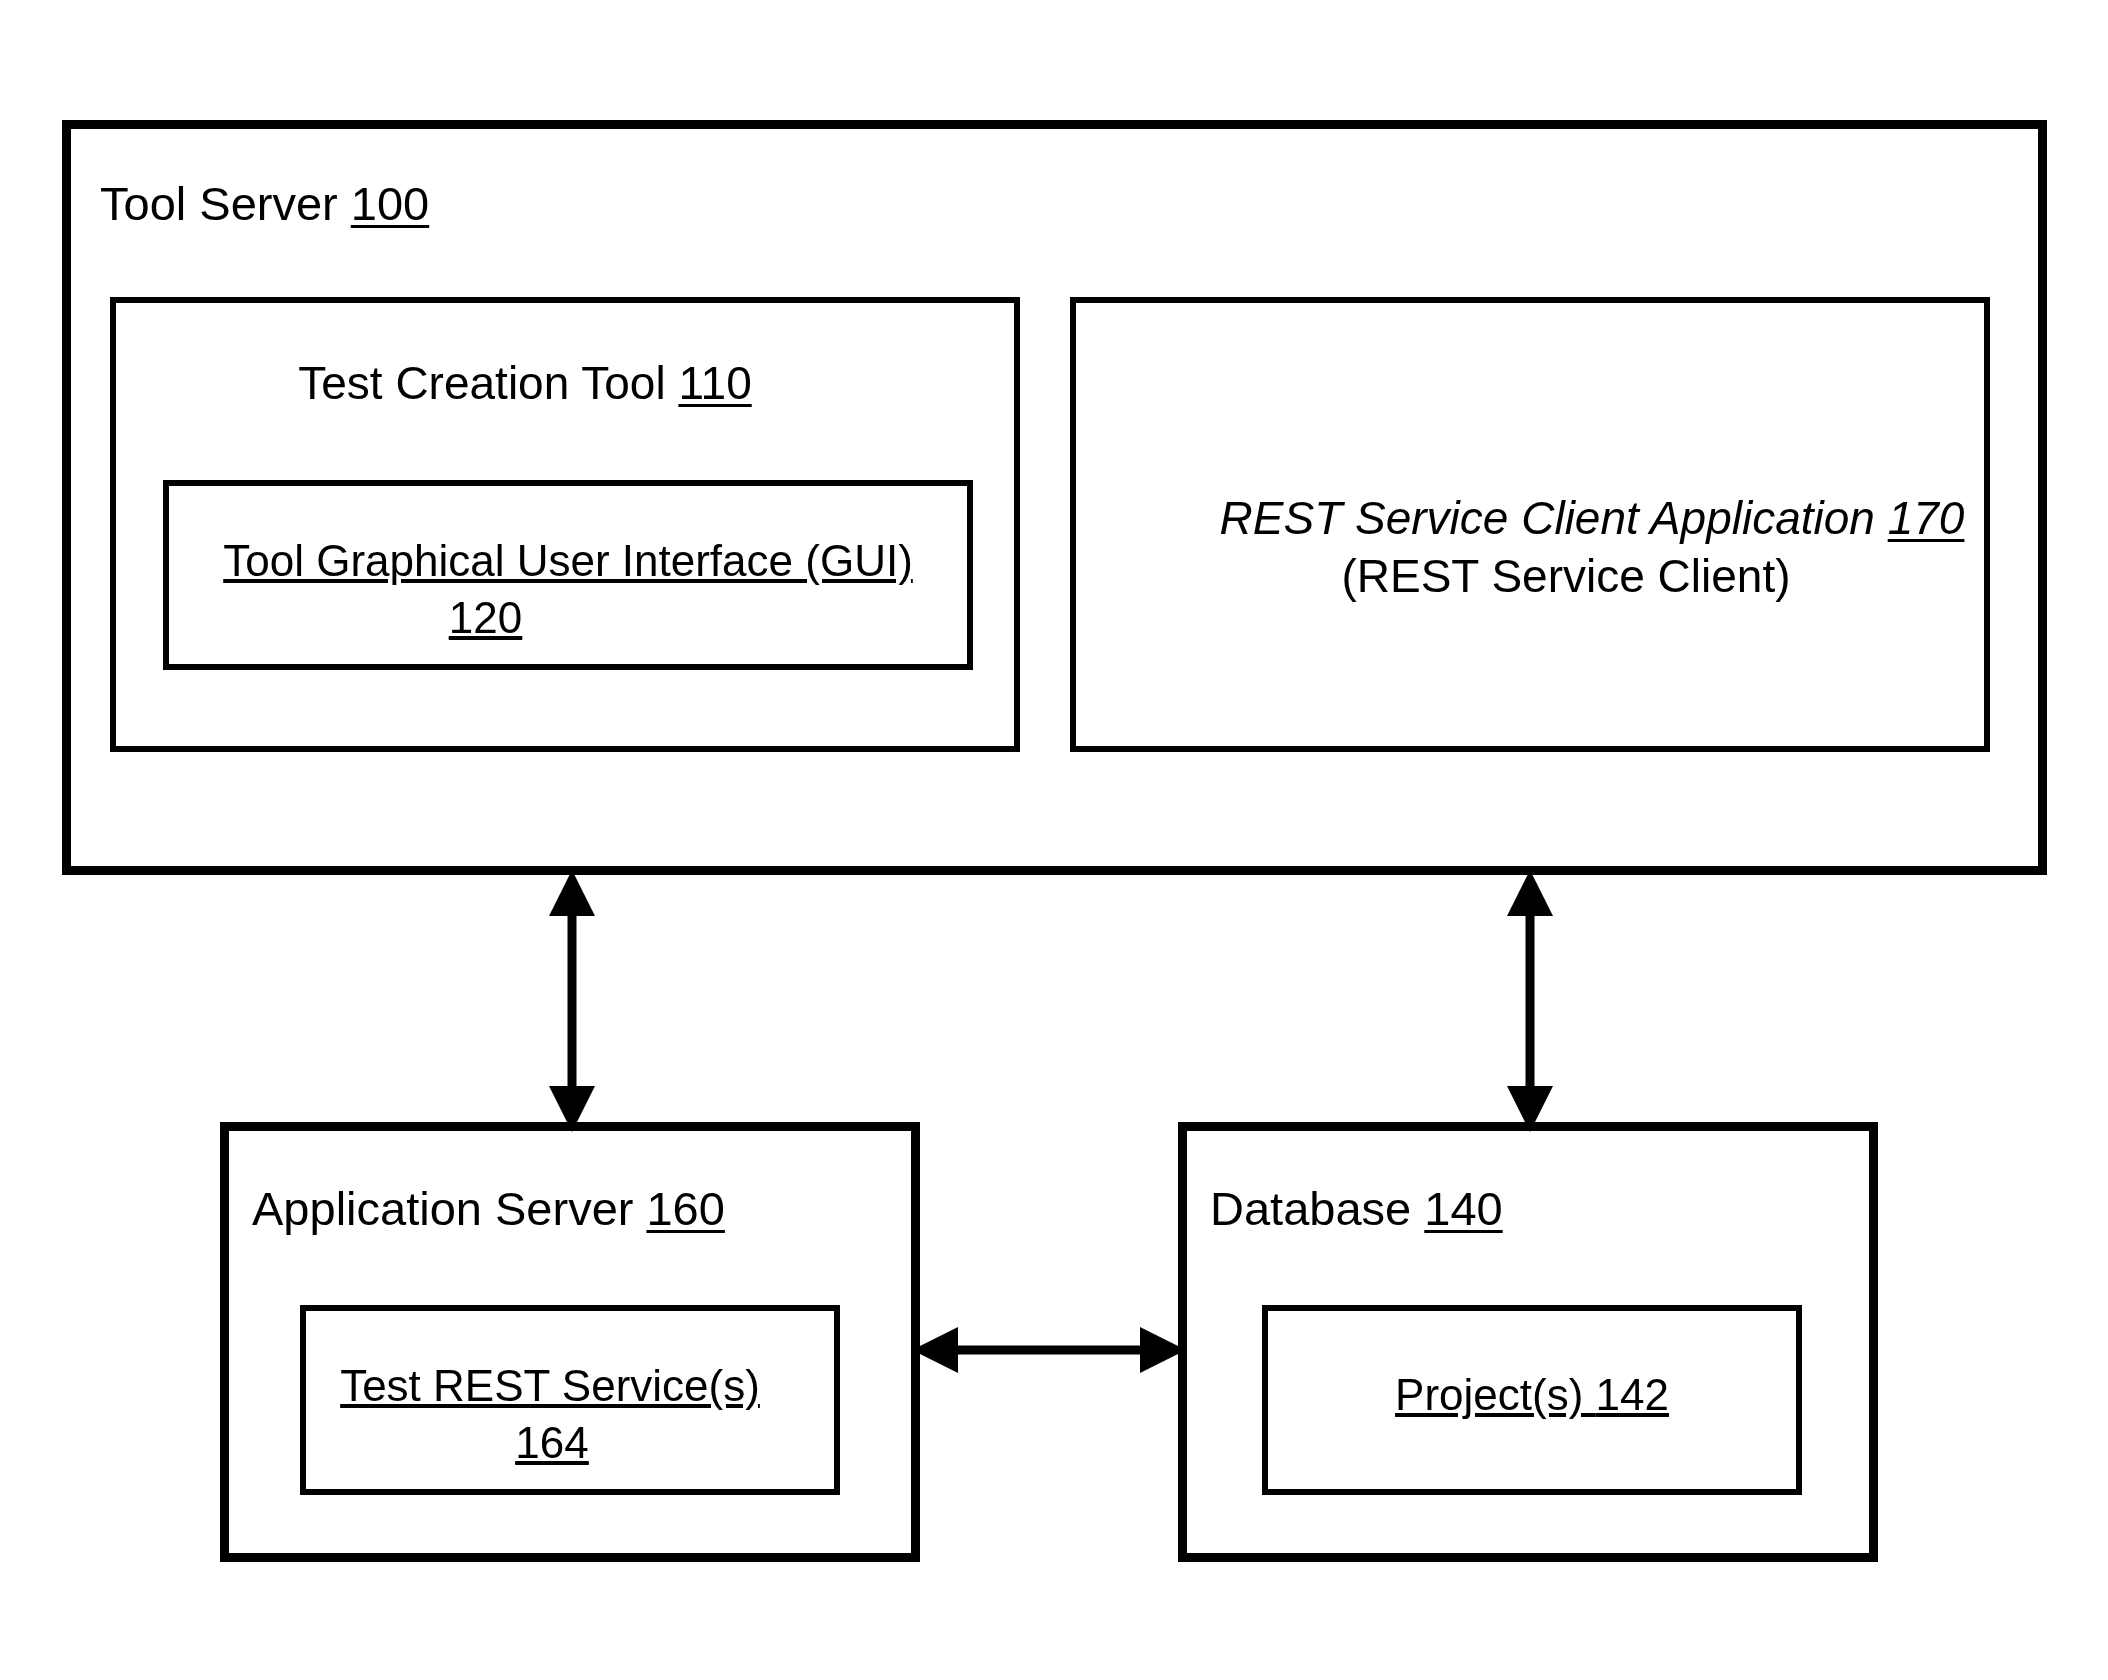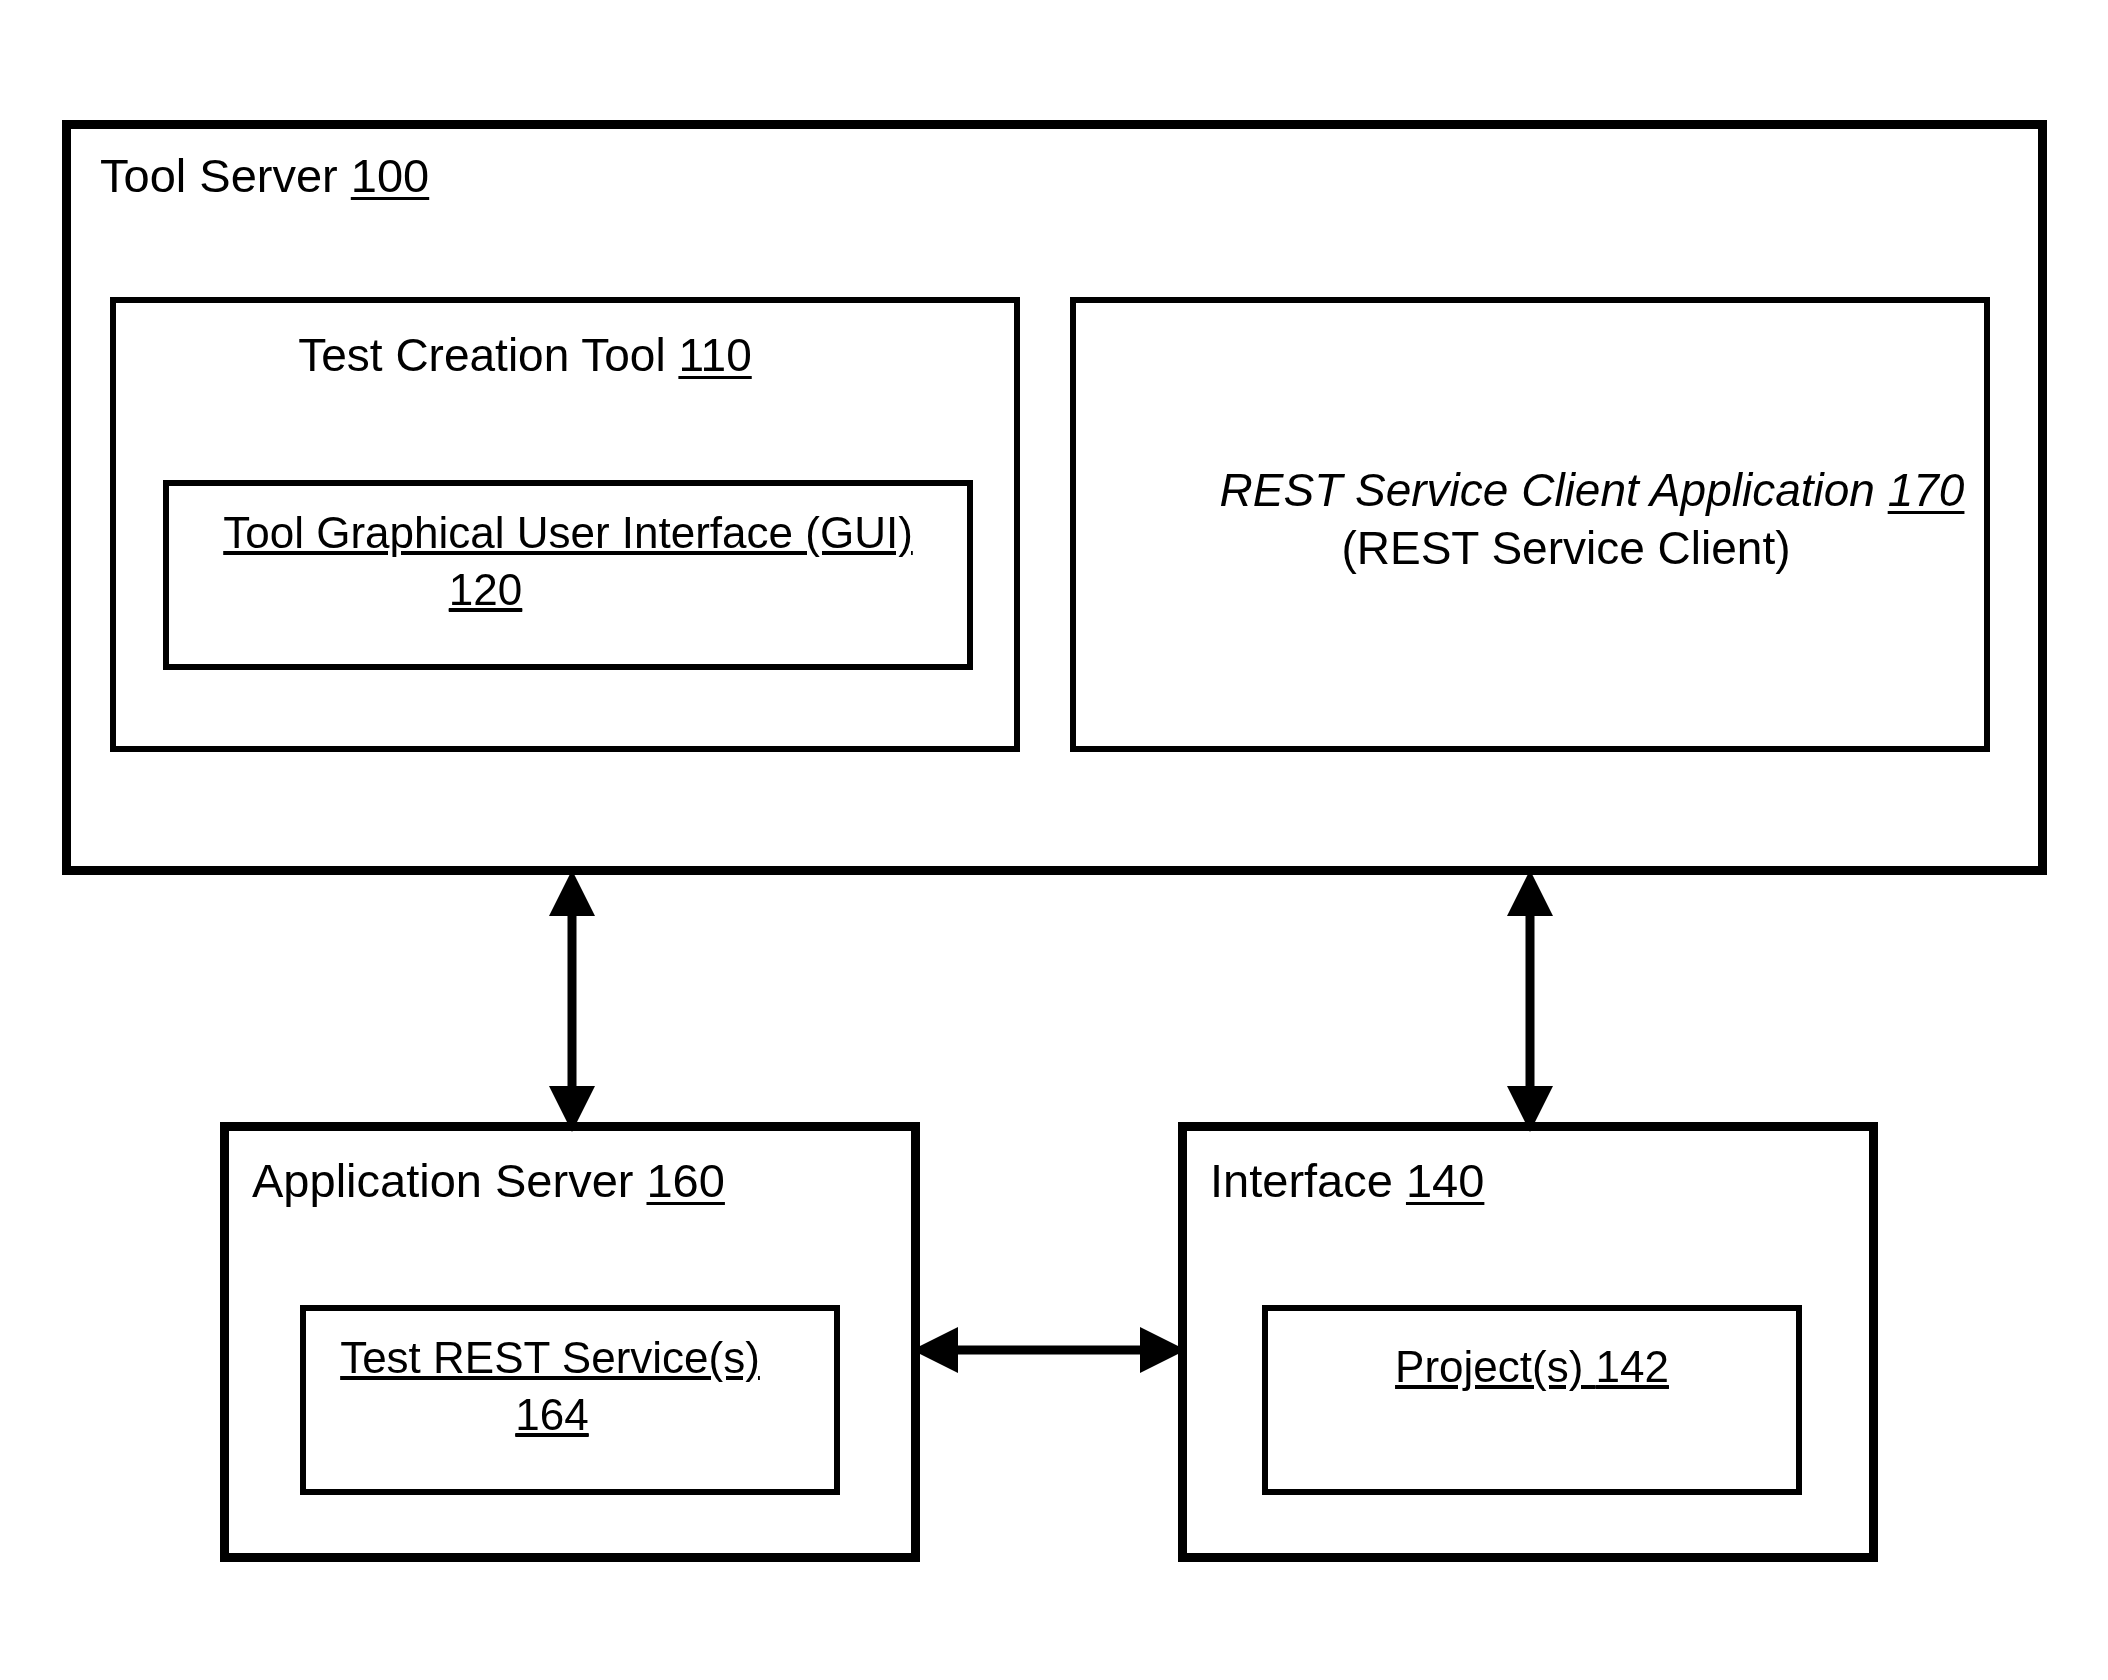--- a/index.html
+++ b/index.html
@@ -31,20 +31,21 @@
     border-width: 9px;
   }
 
   
   .label {
     position: absolute;
     box-sizing: border-box;
     line-height: 1.12;
     white-space: pre-line;
     color: #000000;
+    margin-top: 28px;
   }
   .label.center {
     text-align: center;
   }
   .label.left {
     text-align: left;
   }
   .num {
     text-decoration: underline;
     text-underline-offset: 0.10em;
@@ -95,21 +96,21 @@
   <div class="label left t-outer" style="left:252px; top:1155px; width:660px;"><span>Application Server </span><span class="num">160</span></div>
 
   <div class="box" style="left:300px; top:1305px; width:540px; height:190px;"></div>
 
   <div class="label center t-sub" style="left:300px; top:1333px; width:500px;"><span>Test REST Service(s)</span></div>
 
   <div class="label center t-sub" style="left:316px; top:1390px; width:472px;"><span class="num">164</span></div>
 
   <div class="box thick" style="left:1178px; top:1122px; width:700px; height:440px;"></div>
 
-  <div class="label left t-outer" style="left:1210px; top:1155px; width:660px;"><span>Interface </span><span class="num">140</span></div>
+  <div class="label left t-outer" style="left:1210px; top:1155px; width:660px;"><span>Database </span><span class="num">140</span></div>
 
   <div class="box" style="left:1262px; top:1305px; width:540px; height:190px;"></div>
 
   <div class="label center t-sub" style="left:1262px; top:1342px; width:540px;"><span>Project(s) </span><span class="num">142</span></div>
 
   <div class="arrow" style="left:532px; top:870px; width:80px; height:262px;">
     <svg width="80" height="262" viewBox="0 0 80 262" xmlns="http://www.w3.org/2000/svg">
       <line x1="40" y1="18" x2="40" y2="244" stroke="#000000" stroke-width="9"></line>
       <polygon points="40,0 17,46 63,46" fill="#000000"></polygon>
       <polygon points="40,262 17,216 63,216" fill="#000000"></polygon>

